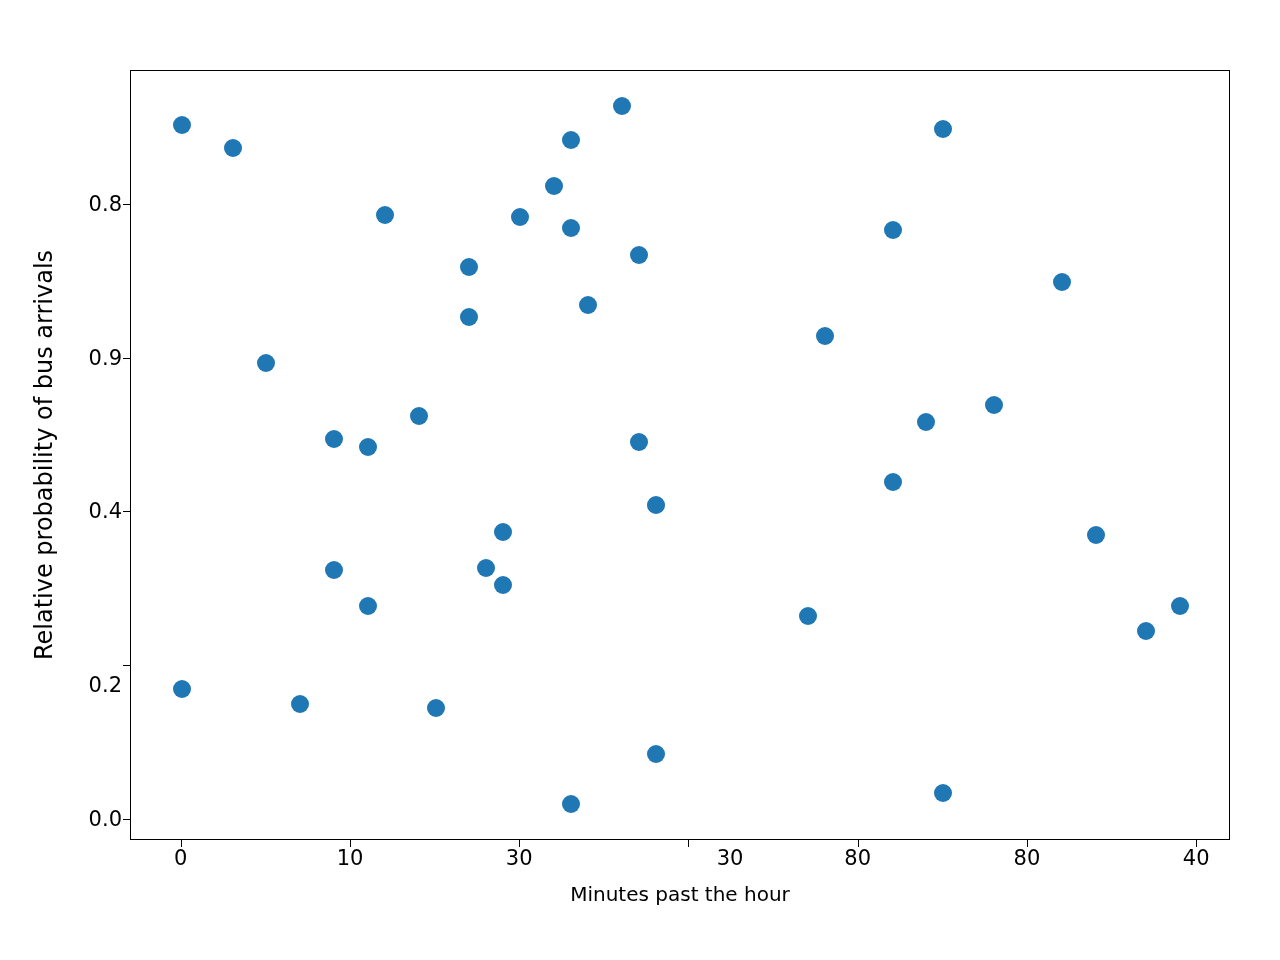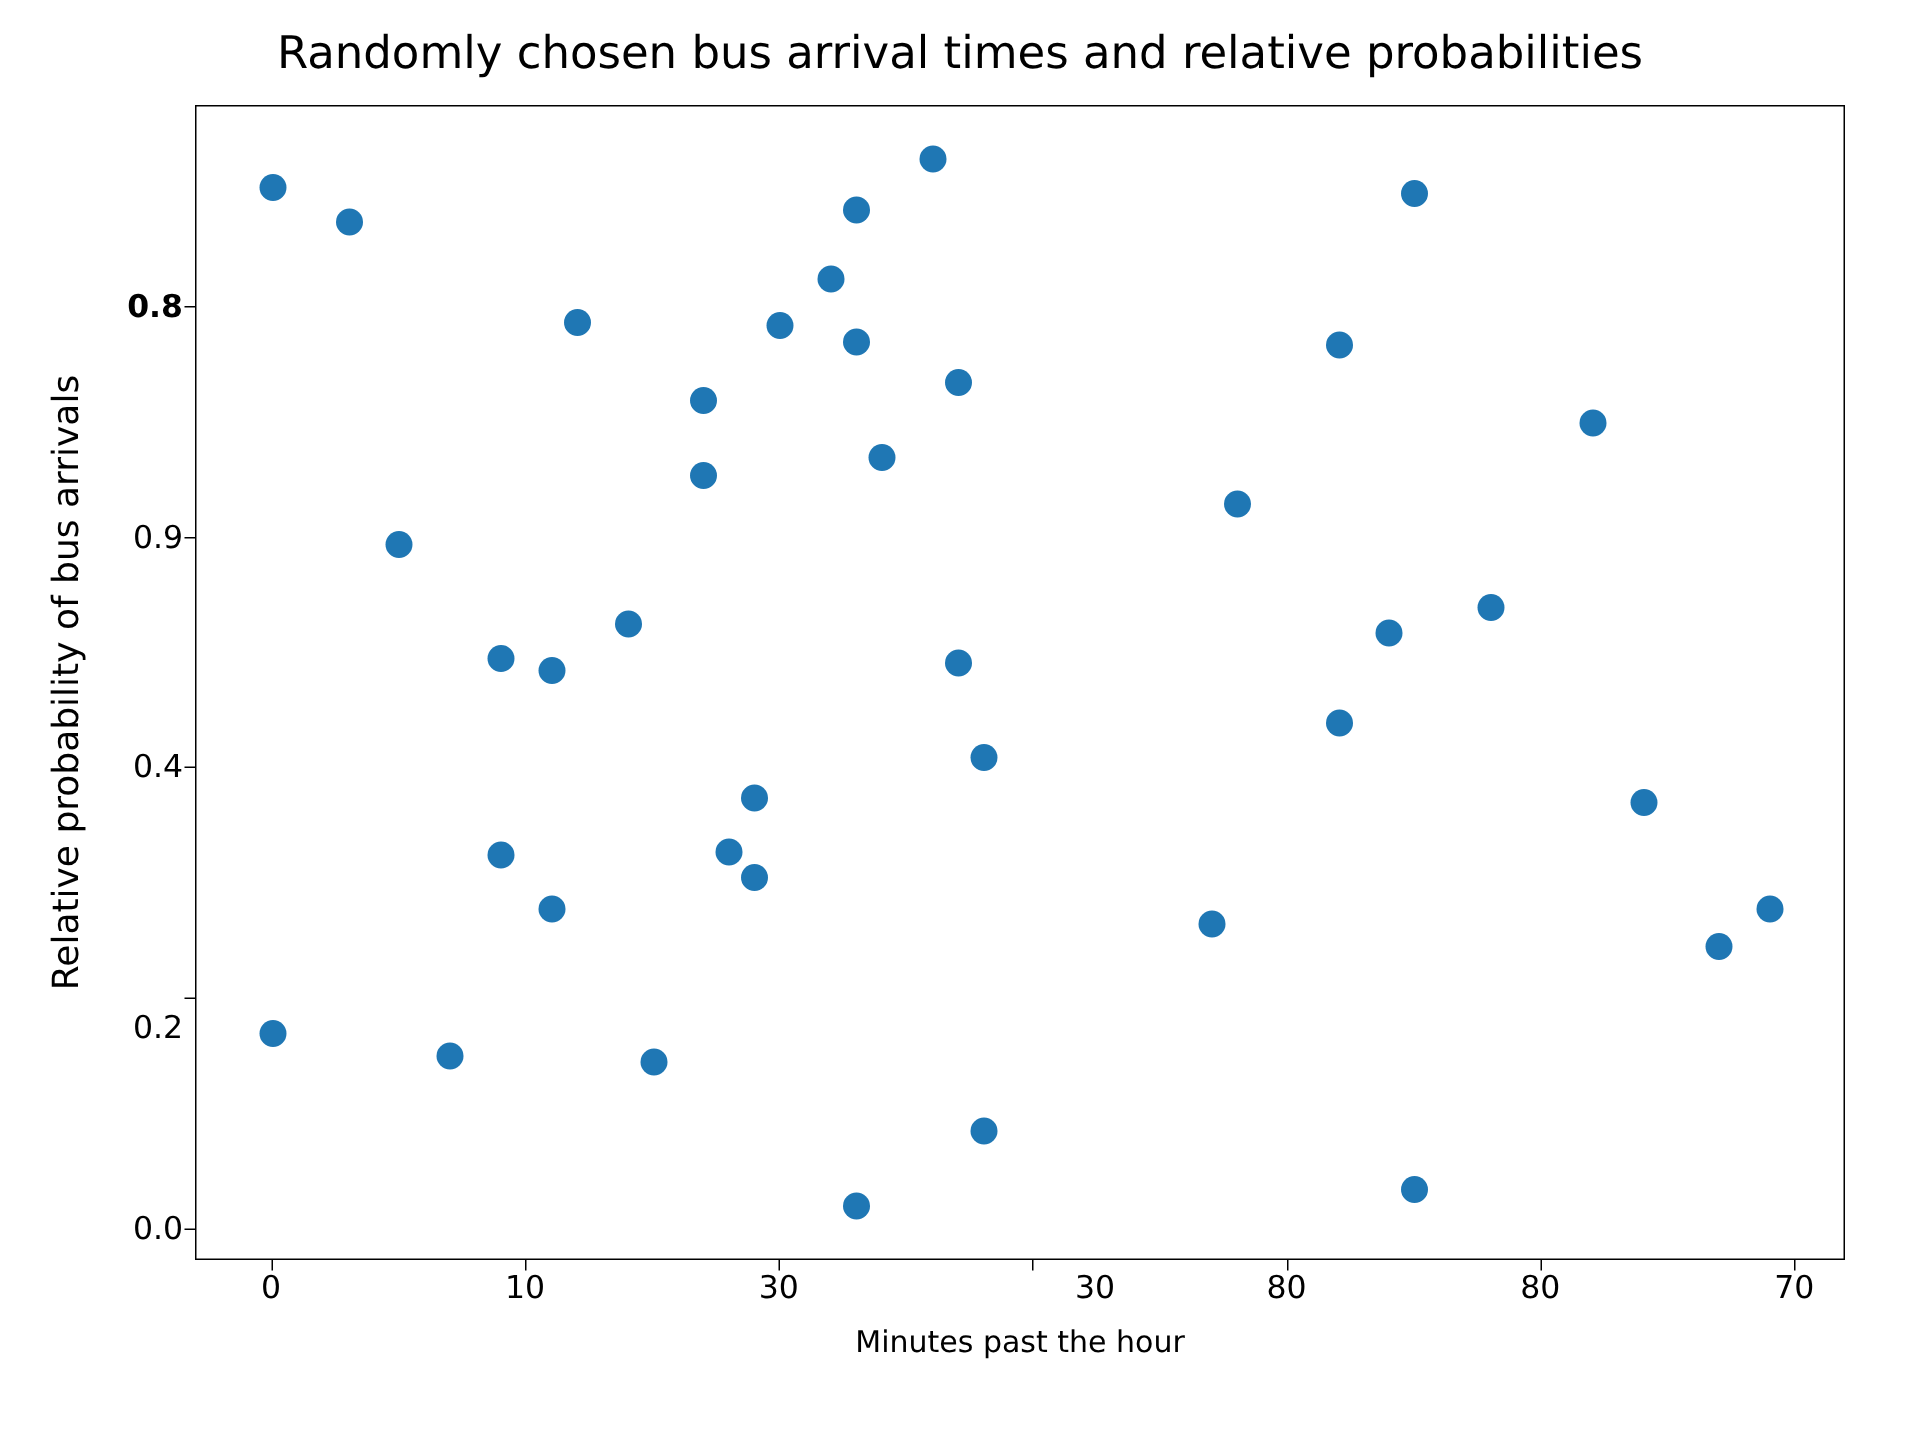--- a/index.html
+++ b/index.html
@@ -87,21 +87,20 @@
     margin-top: -9px;
     border-radius: 50%;
     background: #1f77b4;
   }
 </style>
 </head>
 <body>
 
 <div class="figure">
 
-  <div class="title">Randomly chosen bus arrival times and relative probabilities</div>
 
   <div class="ylabel">Relative probability of bus arrivals</div>
 
   <div class="plot-area" id="plot-area">
       <div class="point" title="(0, 0.905)" style="left: 50.7692px; top: 53.7388px; background: rgb(31, 119, 180);"></div>
       <div class="point" title="(0, 0.17)" style="left: 50.7692px; top: 617.996px; background: rgb(31, 119, 180);"></div>
       <div class="point" title="(3, 0.875)" style="left: 101.538px; top: 76.7697px; background: rgb(31, 119, 180);"></div>
       <div class="point" title="(5, 0.595)" style="left: 135.385px; top: 291.725px; background: rgb(31, 119, 180);"></div>
       <div class="point" title="(7, 0.15)" style="left: 169.231px; top: 633.35px; background: rgb(31, 119, 180);"></div>
       <div class="point" title="(9, 0.495)" style="left: 203.077px; top: 368.495px; background: rgb(31, 119, 180);"></div>
@@ -148,28 +147,28 @@
       <div class="tick-label-x" style="left: 350px;">10</div>
       <div class="tick-mark-x" style="left: 519.231px;"></div>
       <div class="tick-label-x" style="left: 519.231px;">30</div>
       <div class="tick-mark-x" style="left: 688.462px;"></div>
       <div class="tick-label-x" style="left: 730px;">30</div>
       <div class="tick-mark-x" style="left: 857.692px;"></div>
       <div class="tick-label-x" style="left: 857.692px;">80</div>
       <div class="tick-mark-x" style="left: 1026.92px;"></div>
       <div class="tick-label-x" style="left: 1026.92px;">80</div>
       <div class="tick-mark-x" style="left: 1196.15px;"></div>
-      <div class="tick-label-x" style="left: 1196.15px;">70</div>
+      <div class="tick-label-x" style="left: 1196.15px;">40</div>
       <div class="tick-mark-y" style="top: 818.504px;"></div>
       <div class="tick-label-y" style="top: 818.504px;">0.0</div>
       <div class="tick-mark-y" style="top: 664.965px;"></div>
       <div class="tick-label-y" style="top: 685px;">0.2</div>
       <div class="tick-mark-y" style="top: 511.426px;"></div>
       <div class="tick-label-y" style="top: 511.426px; text-align: center;">0.4</div>
       <div class="tick-mark-y" style="top: 357.886px;"></div>
       <div class="tick-label-y" style="top: 357.886px;">0.9</div>
       <div class="tick-mark-y" style="top: 204.347px;"></div>
-      <div class="tick-label-y" style="top: 204.347px; font-weight: bold;">0.8</div>
+      <div class="tick-label-y" style="top: 204.347px;">0.8</div>
     </div>
 
   <div class="xlabel">Minutes past the hour</div>
 
 </div>
 
 </body></html>

